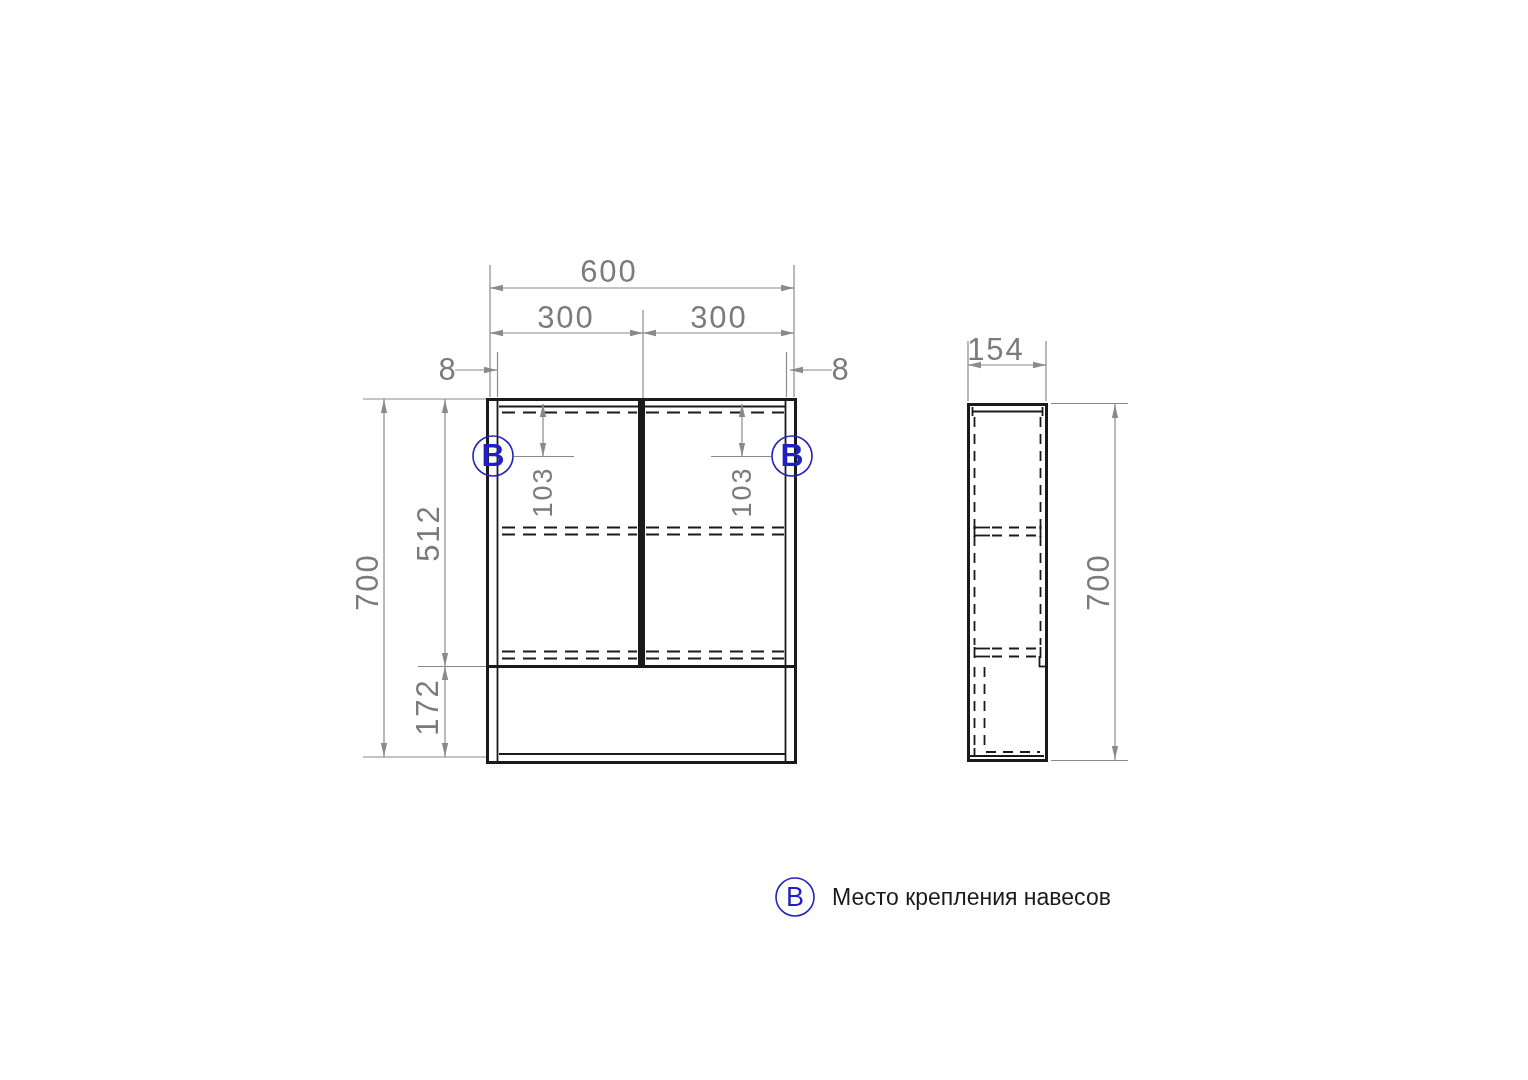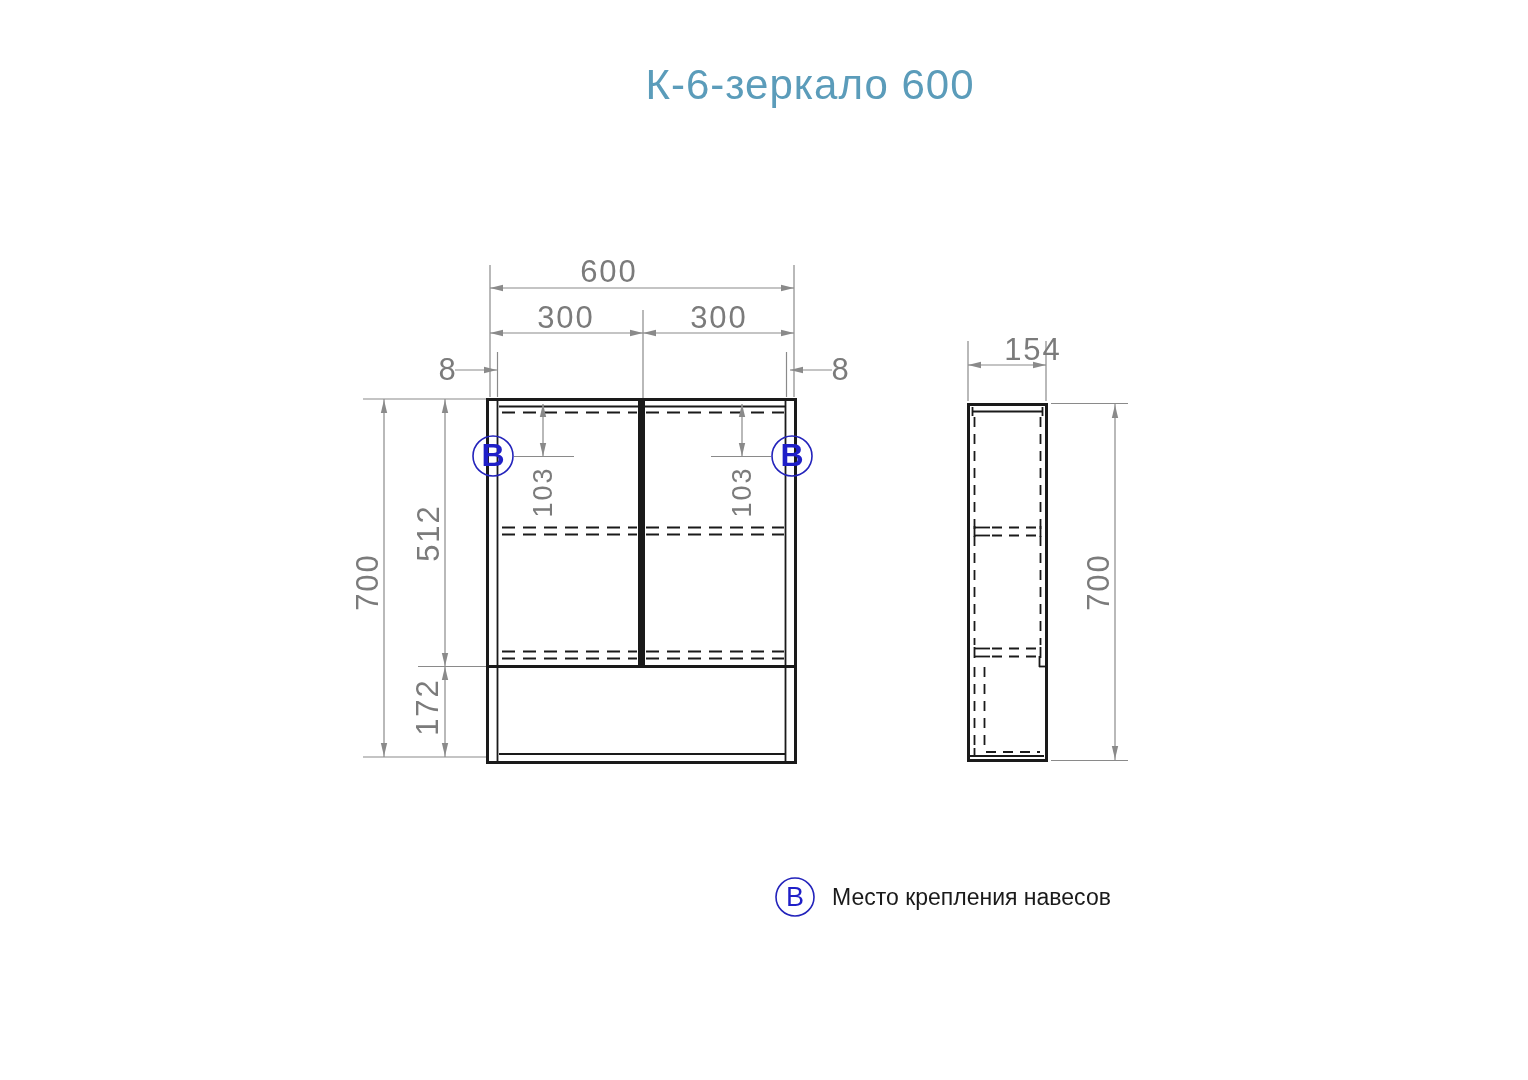--- a/index.html
+++ b/index.html
@@ -143,35 +143,34 @@
       <polygon class="arr" points="1115,759 1111.8,746 1118.2,746"></polygon>
     </g>
 
     <g>
       <circle cx="493" cy="456" r="20" class="mcirc"></circle>
       <circle cx="792" cy="456" r="20" class="mcirc"></circle>
       <circle cx="795" cy="897" r="19" class="mcirc"></circle>
     </g>
   </svg>
 
-  <div class="t title" style="left:810px;top:85px">К-6-зеркало 600</div>
 
   <div class="t dimtxt" style="left:609px;top:271px">600</div>
   <div class="t dimtxt" style="left:566px;top:317px">300</div>
   <div class="t dimtxt" style="left:719px;top:317px">300</div>
   <div class="t dimtxt" style="left:448px;top:369px">8</div>
   <div class="t dimtxt" style="left:841px;top:369px">8</div>
 
   <div class="t dimtxt rot" style="left:367px;top:582px">700</div>
   <div class="t dimtxt rot" style="left:428px;top:533px">512</div>
   <div class="t dimtxt rot" style="left:427px;top:707px">172</div>
   <div class="t dimtxt-sm rot" style="left:543px;top:492px">103</div>
   <div class="t dimtxt-sm rot" style="left:742px;top:492px">103</div>
 
-  <div class="t dimtxt" style="left:1033px;top:349px">154</div>
+  <div class="t dimtxt" style="left:996px;top:349px">154</div>
   <div class="t dimtxt rot" style="left:1098px;top:582px">700</div>
 
   <div class="t marker-sym" style="left:493px;top:455px">В</div>
   <div class="t marker-sym" style="left:792px;top:455px">В</div>
 
   <div class="t legend-sym" style="left:795px;top:897px">В</div>
   <div class="t legend-label" style="left:832px;top:897px">Место крепления навесов</div>
 
 </div>
 

